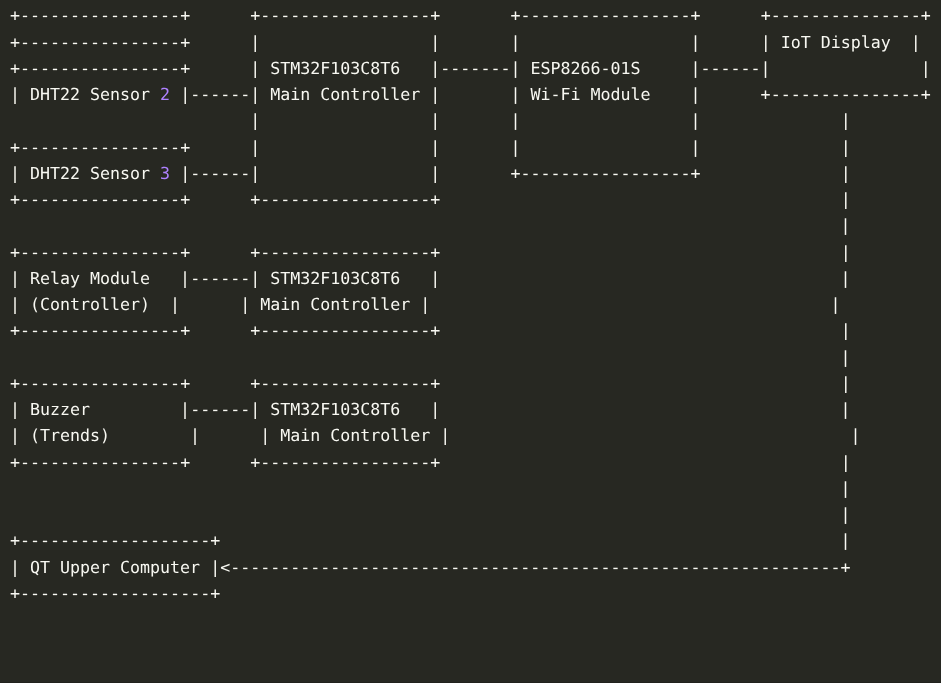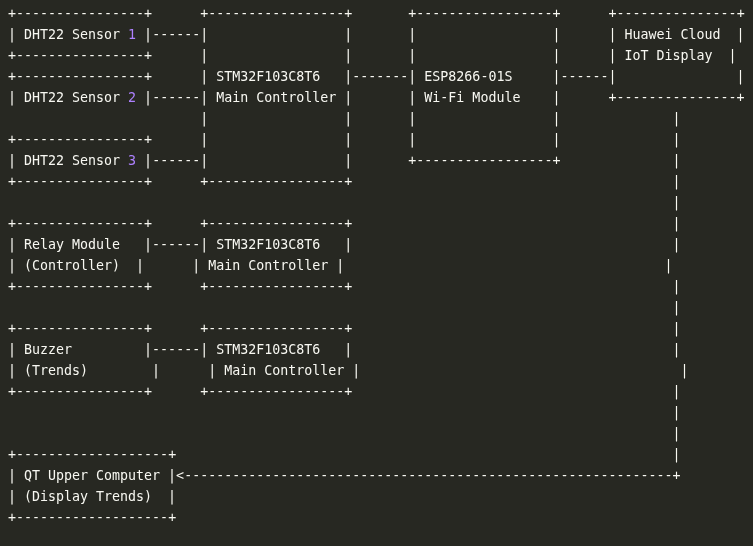--- a/index.html
+++ b/index.html
@@ -18,21 +18,20 @@
     font-size:13.3px;
     letter-spacing:0;
   }
   .num{ }
 </style>
 </head>
 <body>
 
 <div class="screen" id="screen" style="background: rgb(39, 40, 34); color: rgb(248, 248, 242);">
     <div class="line"><span>+</span><span>----------------</span><span>+</span><span>      </span><span>+</span><span>-----------------</span><span>+</span><span>       </span><span>+</span><span>-----------------</span><span>+</span><span>      </span><span>+</span><span>---------------</span><span>+</span></div>
-    <div class="line"><span>| DHT22 Sensor </span><span class="num" style="color: rgb(174, 129, 255);">1</span><span> |</span><span>------</span><span>|</span><span>                 </span><span>|</span><span>       </span><span>|</span><span>                 </span><span>|</span><span>      </span><span>| Huawei Cloud  |</span></div>
     <div class="line"><span>+</span><span>----------------</span><span>+</span><span>      </span><span>|</span><span>                 </span><span>|</span><span>       </span><span>|</span><span>                 </span><span>|</span><span>      </span><span>| IoT Display  |</span></div>
     <div class="line"><span>+</span><span>----------------</span><span>+</span><span>      </span><span>| STM32F103C8T6   |</span><span>-------</span><span>| ESP8266-01S     |</span><span>------</span><span>|</span><span>               </span><span>|</span></div>
     <div class="line"><span>| DHT22 Sensor </span><span class="num" style="color: rgb(174, 129, 255);">2</span><span> |</span><span>------</span><span>| Main Controller |</span><span>       </span><span>| Wi-Fi Module    |</span><span>      </span><span>+</span><span>---------------</span><span>+</span></div>
     <div class="line"><span>                        </span><span>|</span><span>                 </span><span>|</span><span>       </span><span>|</span><span>                 </span><span>|</span><span>              </span><span>|</span></div>
     <div class="line"><span>+</span><span>----------------</span><span>+</span><span>      </span><span>|</span><span>                 </span><span>|</span><span>       </span><span>|</span><span>                 </span><span>|</span><span>              </span><span>|</span></div>
     <div class="line"><span>| DHT22 Sensor </span><span class="num" style="color: rgb(174, 129, 255);">3</span><span> |</span><span>------</span><span>|</span><span>                 </span><span>|</span><span>       </span><span>+</span><span>-----------------</span><span>+</span><span>              </span><span>|</span></div>
     <div class="line"><span>+</span><span>----------------</span><span>+</span><span>      </span><span>+</span><span>-----------------</span><span>+</span><span>                                        </span><span>|</span></div>
     <div class="line"><span>                                                                                   </span><span>|</span></div>
     <div class="line"><span>+</span><span>----------------</span><span>+</span><span>      </span><span>+</span><span>-----------------</span><span>+</span><span>                                        </span><span>|</span></div>
     <div class="line"><span>| Relay Module   |</span><span>------</span><span>| STM32F103C8T6   |</span><span>                                        </span><span>|</span></div>
@@ -40,16 +39,15 @@
     <div class="line"><span>+</span><span>----------------</span><span>+</span><span>      </span><span>+</span><span>-----------------</span><span>+</span><span>                                        </span><span>|</span></div>
     <div class="line"><span>                                                                                   </span><span>|</span></div>
     <div class="line"><span>+</span><span>----------------</span><span>+</span><span>      </span><span>+</span><span>-----------------</span><span>+</span><span>                                        </span><span>|</span></div>
     <div class="line"><span>| Buzzer         |</span><span>------</span><span>| STM32F103C8T6   |</span><span>                                        </span><span>|</span></div>
     <div class="line"><span>| (Trends)        |</span><span>      </span><span>| Main Controller |</span><span>                                        </span><span>|</span></div>
     <div class="line"><span>+</span><span>----------------</span><span>+</span><span>      </span><span>+</span><span>-----------------</span><span>+</span><span>                                        </span><span>|</span></div>
     <div class="line"><span>                                                                                   </span><span>|</span></div>
     <div class="line"><span>                                                                                   </span><span>|</span></div>
     <div class="line"><span>+</span><span>-------------------</span><span>+</span><span>                                                              </span><span>|</span></div>
     <div class="line"><span>| QT Upper Computer |&lt;</span><span>-------------------------------------------------------------</span><span>+</span></div>
-    <div class="line"><span>| (Display Trends)  |</span></div>
     <div class="line"><span>+</span><span>-------------------</span><span>+</span></div>
     <div class="line"></div>
   </div>
 
 </body></html>

